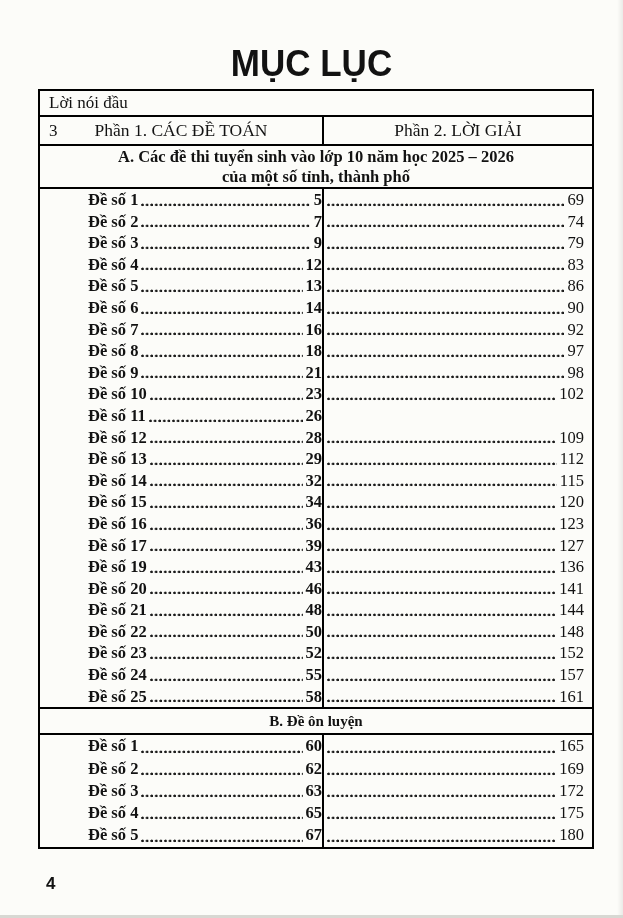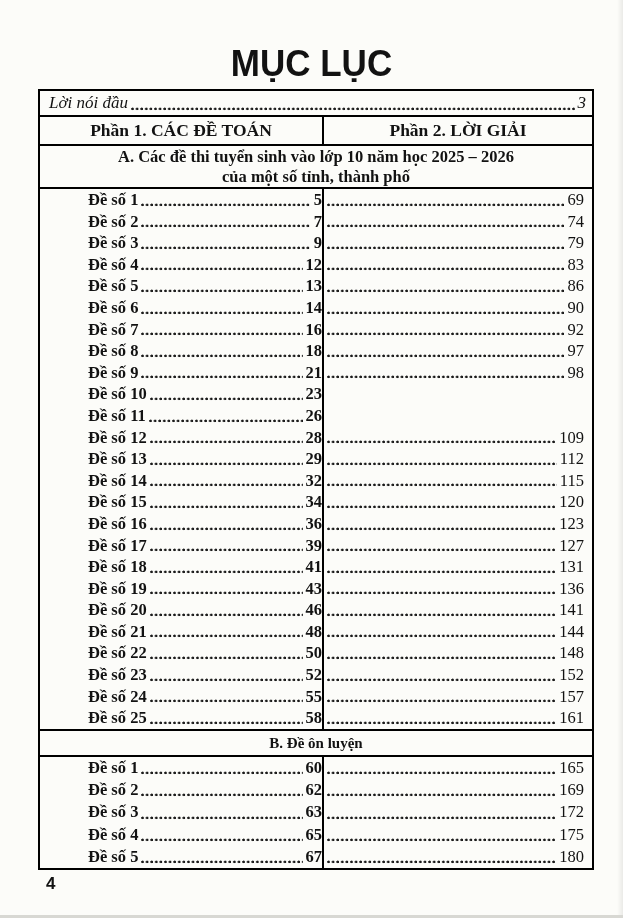--- a/index.html
+++ b/index.html
@@ -21,28 +21,29 @@
   .toc-table {
     position:absolute; left:38px; top:89px; width:556px;
     border:2.5px solid #000;
     box-sizing:border-box;
     background:transparent;
   }
   .preface-row {
     display:flex; align-items:stretch;
     height:24px;
     border-bottom:2px solid #000;
-    font-style:italic; font-size:17px;
+    font-size:17px;
     padding:0 6px 0 9px;
+    flex-direction:column;
   }
   .preface-row .lbl, .preface-row .pg { line-height:24px; }
   .header-row {
     display:flex; height:27px;
     border-bottom:2px solid #000;
-    font-weight:700; font-size:17.5px;
+    font-weight:400; font-size:17.5px;
   }
   .header-cell { line-height:27px; text-align:center; box-sizing:border-box; }
   .header-cell.left { width:284px; border-right:2px solid #000; }
   .header-cell.right { flex:1; }
   .section-head-a {
     border-bottom:2px solid #000;
     text-align:center; font-weight:700; font-size:16.5px;
     line-height:19.5px; padding:1px 0;
   }
   .row { display:flex; height:21.6px; font-size:16.5px; }
@@ -202,20 +203,24 @@
           <span class="dots"></span>
           <span class="pg">98</span>
         </div>
       </div>
       <div class="row">
         <div class="cell-left">
           <span class="lbl">Đề số 10</span>
           <span class="dots"></span>
           <span class="pg">23</span>
         </div>
+        <div class="cell-right">
+          <span class="dots"></span>
+          <span class="pg">102</span>
+        </div>
       </div>
       <div class="row">
         <div class="cell-left">
           <span class="lbl">Đề số 11</span>
           <span class="dots"></span>
           <span class="pg">26</span>
         </div>
       </div>
       <div class="row">
         <div class="cell-left">
@@ -274,31 +279,20 @@
       </div>
       <div class="row">
         <div class="cell-left">
           <span class="lbl">Đề số 17</span>
           <span class="dots"></span>
           <span class="pg">39</span>
         </div>
         <div class="cell-right">
           <span class="dots"></span>
           <span class="pg">127</span>
-        </div>
-      </div>
-      <div class="row">
-        <div class="cell-left">
-          <span class="lbl">Đề số 18</span>
-          <span class="dots"></span>
-          <span class="pg">41</span>
-        </div>
-        <div class="cell-right">
-          <span class="dots"></span>
-          <span class="pg">131</span>
         </div>
       </div>
       <div class="row">
         <div class="cell-left">
           <span class="lbl">Đề số 19</span>
           <span class="dots"></span>
           <span class="pg">43</span>
         </div>
         <div class="cell-right">
           <span class="dots"></span>

